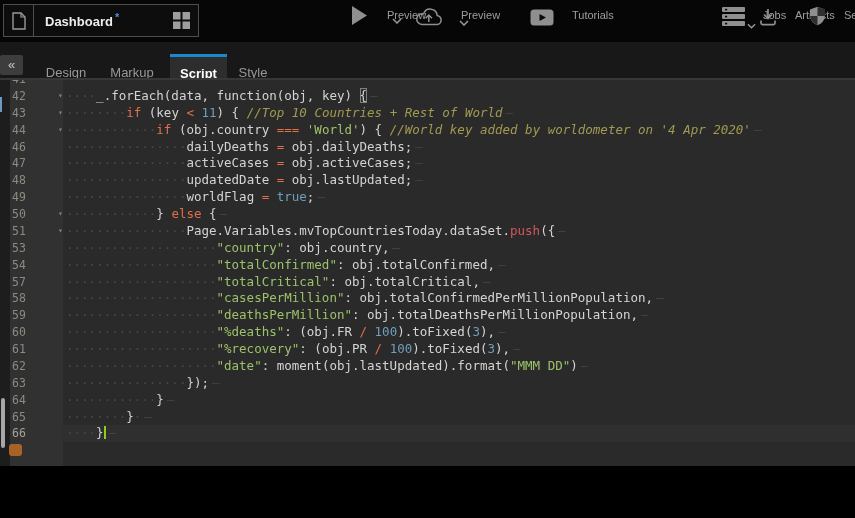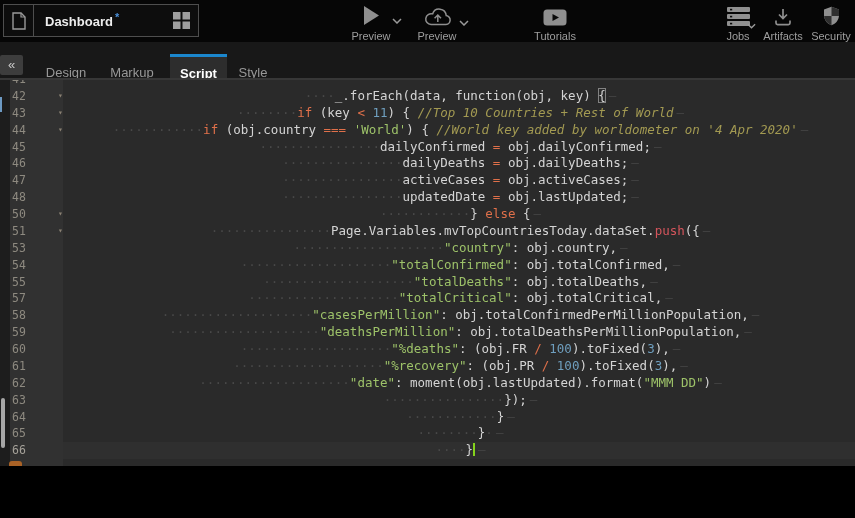--- a/index.html
+++ b/index.html
@@ -9,21 +9,21 @@
   
   .topbar{position:absolute;top:0;left:0;right:0;height:42px;background:#060606;}
   .page-widget{position:absolute;left:3px;top:4px;width:196px;height:33px;border:1px solid #4e4e4e;
                background:#0d0d0d;display:flex;align-items:center;box-sizing:border-box;cursor:pointer;}
   .doc-cell{width:29px;height:100%;display:flex;align-items:center;justify-content:center;
             border-right:1px solid #4e4e4e;}
   .pw-title{flex:1;padding-left:11px;font-size:13px;font-weight:700;color:#ededed;white-space:nowrap;}
   .dirty{color:#4a90d9;font-size:11px;vertical-align:super;margin-left:2px;font-weight:700;}
   .grid-cell{width:26px;display:flex;align-items:center;justify-content:center;margin-right:4px;}
 
-  .tbtn{position:absolute;top:4px;display:flex;flex-direction:column;align-items:center;gap:4px;
+  .tbtn{position:absolute;top:4px;display:flex;flex-direction:row;align-items:center;gap:18px;
         background:none;border:none;padding:0;color:#9e9e9e;font-size:11px;cursor:pointer;
         font-family:"Liberation Sans",sans-serif;}
   .tbtn .ticon{height:22px;display:flex;align-items:flex-end;justify-content:center;}
   .chev{position:absolute;cursor:pointer;line-height:0;}
 
   
   .tabbar{position:absolute;top:42px;left:0;right:0;height:36px;background:#181818;}
   .collapse{position:absolute;left:0;top:13px;width:23px;height:20px;background:#3d3d3d;border:none;
             color:#c9c9c9;font-size:13px;line-height:20px;padding:0;border-radius:2px;cursor:pointer;}
   .tab{position:absolute;top:12px;height:36px;line-height:37px;text-align:center;font-size:13px;
@@ -37,21 +37,21 @@
   .rail-tick{position:absolute;left:0;top:17px;width:2px;height:15px;background:#6d9ac4;}
   .rail-thumb{position:absolute;left:1px;top:318px;width:4px;height:50px;background:#a6a6a6;border-radius:2px;cursor:pointer;}
   .gutbg{position:absolute;left:10px;top:0;bottom:0;width:53px;background:#313131;}
   #codeArea{position:absolute;left:10px;right:0;top:-9px;}
 
   .line{display:flex;height:16.88px;line-height:16.88px;
         font-family:"DejaVu Sans Mono",monospace;font-size:12.5px;white-space:pre;}
   .gut{width:53px;flex:0 0 53px;display:flex;position:relative;gap:32px;}
   .num{width:40px;text-align:right;color:#8e8a80;font-size:11.5px;font-family:"DejaVu Sans Mono",monospace;}
   .fold{width:13px;text-align:center;color:#8a8173;font-size:8px;line-height:16.88px;cursor:pointer;}
-  .src{flex:1;padding-left:3px;color:#d4d4d4;position:relative;text-align:center;}
+  .src{flex:1;padding-left:3px;color:#d4d4d4;position:relative;}
   .src::after{content:"\2013";color:#454545;margin-left:3px;}
   .line.nodash .src::after{content:"";}
   .line.active .src{background:#2f2f2f;}
   .line.active .num{color:#a5a199;}
 
   .tk-pl{color:#d4d4d4;}
   .tk-kw{color:#e0704a;}
   .tk-num{color:#6f9fbf;}
   .tk-str{color:#9dc269;}
   .tk-com{color:#a39a52;font-style:italic;}
@@ -184,29 +184,28 @@
     <div class="rail">
       <div class="rail-tick"></div>
       <div class="rail-thumb"></div>
     </div>
     <div class="gutbg"></div>
     <div id="codeArea">
         <div class="line"><div class="gut"><span class="num">41</span><span class="fold"></span></div><div class="src"></div></div>
         <div class="line"><div class="gut"><span class="num">42</span><span class="fold">▾</span></div><div class="src"><span class="tk-ws">····</span><span class="tk-pl">_.forEach(data, function(obj, key) </span><span class="tk-bm">{</span></div></div>
         <div class="line"><div class="gut"><span class="num">43</span><span class="fold">▾</span></div><div class="src"><span class="tk-ws">········</span><span class="tk-kw">if</span><span class="tk-pl"> (key </span><span class="tk-kw">&lt;</span><span class="tk-pl"> </span><span class="tk-num">11</span><span class="tk-pl">) { </span><span class="tk-com">//Top 10 Countries + Rest of World</span></div></div>
         <div class="line"><div class="gut"><span class="num">44</span><span class="fold">▾</span></div><div class="src"><span class="tk-ws">············</span><span class="tk-kw">if</span><span class="tk-pl"> (obj.country </span><span class="tk-kw">===</span><span class="tk-pl"> </span><span class="tk-str">'World'</span><span class="tk-pl">) { </span><span class="tk-com">//World key added by worldometer on '4 Apr 2020'</span></div></div>
-        <div class="line"><div class="gut"><span class="num">45</span><span class="fold"></span></div><div class="src"><span class="tk-ws">················</span><span class="tk-pl">dailyConfirmed </span><span class="tk-kw">=</span><span class="tk-pl"> obj.dailyConfirmed;</span></div></div>
         <div class="line"><div class="gut"><span class="num">46</span><span class="fold"></span></div><div class="src"><span class="tk-ws">················</span><span class="tk-pl">dailyDeaths </span><span class="tk-kw">=</span><span class="tk-pl"> obj.dailyDeaths;</span></div></div>
         <div class="line"><div class="gut"><span class="num">47</span><span class="fold"></span></div><div class="src"><span class="tk-ws">················</span><span class="tk-pl">activeCases </span><span class="tk-kw">=</span><span class="tk-pl"> obj.activeCases;</span></div></div>
         <div class="line"><div class="gut"><span class="num">48</span><span class="fold"></span></div><div class="src"><span class="tk-ws">················</span><span class="tk-pl">updatedDate </span><span class="tk-kw">=</span><span class="tk-pl"> obj.lastUpdated;</span></div></div>
+        <div class="line"><div class="gut"><span class="num">49</span><span class="fold"></span></div><div class="src"><span class="tk-ws">················</span><span class="tk-pl">worldFlag </span><span class="tk-kw">=</span><span class="tk-pl"> </span><span class="tk-num">true</span><span class="tk-pl">;</span></div></div>
         <div class="line"><div class="gut"><span class="num">50</span><span class="fold">▾</span></div><div class="src"><span class="tk-ws">············</span><span class="tk-pl">} </span><span class="tk-kw">else</span><span class="tk-pl"> {</span></div></div>
         <div class="line"><div class="gut"><span class="num">51</span><span class="fold">▾</span></div><div class="src"><span class="tk-ws">················</span><span class="tk-pl">Page.Variables.mvTopCountriesToday.dataSet.</span><span class="tk-fn">push</span><span class="tk-pl">({</span></div></div>
         <div class="line"><div class="gut"><span class="num">53</span><span class="fold"></span></div><div class="src"><span class="tk-ws">····················</span><span class="tk-str">"country"</span><span class="tk-pl">: obj.country,</span></div></div>
         <div class="line"><div class="gut"><span class="num">54</span><span class="fold"></span></div><div class="src"><span class="tk-ws">····················</span><span class="tk-str">"totalConfirmed"</span><span class="tk-pl">: obj.totalConfirmed,</span></div></div>
-        <div class="line"><div class="gut"><span class="num">55</span><span class="fold"></span></div><div class="src"><span class="tk-ws">····················</span><span class="tk-str">"totalDeaths"</span><span class="tk-pl">: obj.totalDeaths,</span></div></div>
         <div class="line"><div class="gut"><span class="num">57</span><span class="fold"></span></div><div class="src"><span class="tk-ws">····················</span><span class="tk-str">"totalCritical"</span><span class="tk-pl">: obj.totalCritical,</span></div></div>
         <div class="line"><div class="gut"><span class="num">58</span><span class="fold"></span></div><div class="src"><span class="tk-ws">····················</span><span class="tk-str">"casesPerMillion"</span><span class="tk-pl">: obj.totalConfirmedPerMillionPopulation,</span></div></div>
         <div class="line"><div class="gut"><span class="num">59</span><span class="fold"></span></div><div class="src"><span class="tk-ws">····················</span><span class="tk-str">"deathsPerMillion"</span><span class="tk-pl">: obj.totalDeathsPerMillionPopulation,</span></div></div>
         <div class="line"><div class="gut"><span class="num">60</span><span class="fold"></span></div><div class="src"><span class="tk-ws">····················</span><span class="tk-str">"%deaths"</span><span class="tk-pl">: (obj.FR </span><span class="tk-kw">/</span><span class="tk-pl"> </span><span class="tk-num">100</span><span class="tk-pl">).toFixed(</span><span class="tk-num">3</span><span class="tk-pl">),</span></div></div>
         <div class="line"><div class="gut"><span class="num">61</span><span class="fold"></span></div><div class="src"><span class="tk-ws">····················</span><span class="tk-str">"%recovery"</span><span class="tk-pl">: (obj.PR </span><span class="tk-kw">/</span><span class="tk-pl"> </span><span class="tk-num">100</span><span class="tk-pl">).toFixed(</span><span class="tk-num">3</span><span class="tk-pl">),</span></div></div>
         <div class="line"><div class="gut"><span class="num">62</span><span class="fold"></span></div><div class="src"><span class="tk-ws">····················</span><span class="tk-str">"date"</span><span class="tk-pl">: moment(obj.lastUpdated).format(</span><span class="tk-str">"MMM DD"</span><span class="tk-pl">)</span></div></div>
         <div class="line"><div class="gut"><span class="num">63</span><span class="fold"></span></div><div class="src"><span class="tk-ws">················</span><span class="tk-pl">});</span></div></div>
         <div class="line"><div class="gut"><span class="num">64</span><span class="fold"></span></div><div class="src"><span class="tk-ws">············</span><span class="tk-pl">}</span></div></div>
         <div class="line"><div class="gut"><span class="num">65</span><span class="fold"></span></div><div class="src"><span class="tk-ws">········</span><span class="tk-pl">}</span><span class="tk-ws">·</span></div></div>
         <div class="line active"><div class="gut"><span class="num">66</span><span class="fold"></span></div><div class="src"><span class="tk-ws">····</span><span class="tk-pl">}</span><span class="cursor"></span></div></div>

